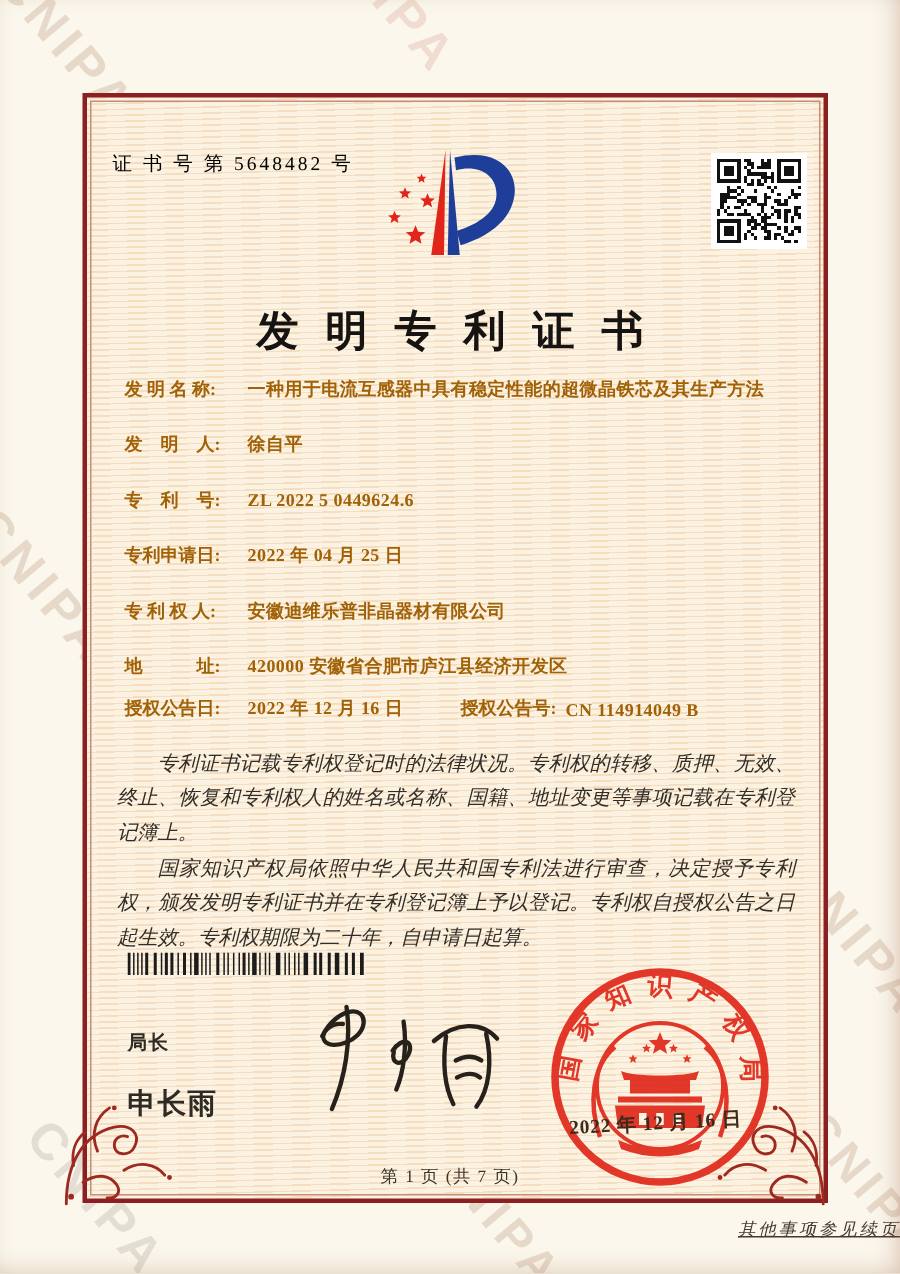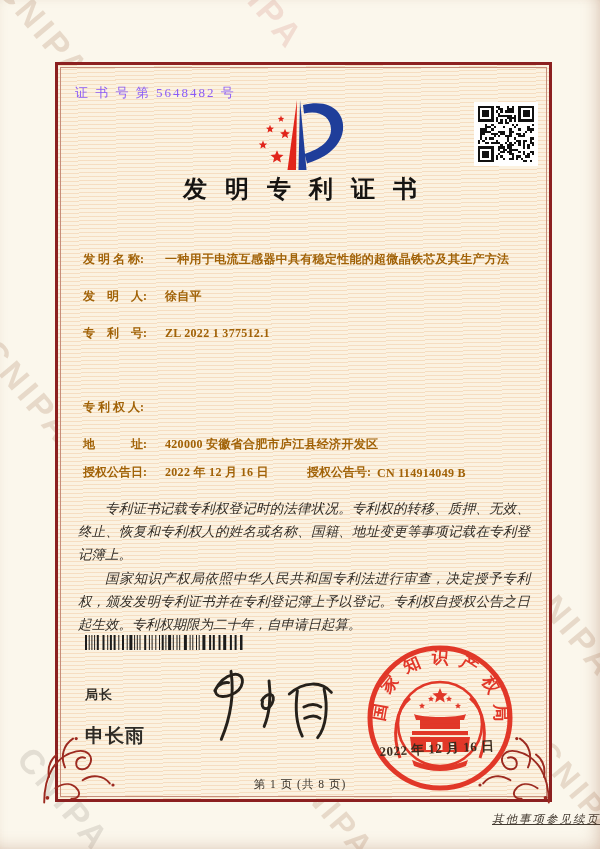--- a/index.html
+++ b/index.html
@@ -24,32 +24,32 @@
     position:absolute; left:55px; top:62px; width:497px; height:740px;
     border:3px solid #8c2020;
     background:
       repeating-linear-gradient(178.5deg,
         rgba(233,173,118,0.30) 0px, rgba(233,173,118,0.30) 1px,
         rgba(255,250,240,0) 1px, rgba(255,250,240,0) 4px),
       #fbf2e1;
   }
   .frame-inner { position:absolute; inset:2px; border:1px solid #c68d7a; }
   .cert-no {
-    position:absolute; left:75px; top:84px; font-size:13px;
-    letter-spacing:2px; color:#8b5cf6; font-weight:500;
+    position:absolute; left:75px; top:100px; font-size:13px;
+    letter-spacing:2px; color:#000000; font-weight:500;
   }
   .logo { position:absolute; left:230px; top:96px; width:140px; height:84px; }
   .qr {
     position:absolute; left:474px; top:102px; width:64px; height:64px;
     background:#fff; padding:4px;
   }
   .qr svg { width:100%; height:100%; display:block; }
   .title {
-    position:absolute; left:0; right:0; top:173px; text-align:center;
-    font-size:24px; font-weight:bold; letter-spacing:18px; text-indent:18px;
+    position:absolute; left:0; right:0; top:202px; text-align:center;
+    font-size:28px; font-weight:bold; letter-spacing:18px; text-indent:18px;
     color:#161412;
   }
   .frow {
     position:absolute; left:83px; width:452px; display:flex; align-items:baseline;
     font-size:12px; font-weight:bold; color:#a16207;
   }
   .flabel { white-space:pre; min-width:76px; margin-right:6px; }
   .fvalue { white-space:pre; letter-spacing:0.3px; }
   .pair2 { position:absolute; left:224px; top:0; display:flex; align-items:flex-end; }
   .paras {
@@ -311,24 +311,29 @@
   <div class="frow" style="top:251px">
     <span class="flabel">发 明 名 称:</span>
     <span class="fvalue">一种用于电流互感器中具有稳定性能的超微晶铁芯及其生产方法</span>
   </div>
   <div class="frow" style="top:288px">
     <span class="flabel">发　明　人:</span>
     <span class="fvalue">徐自平</span>
   </div>
   <div class="frow" style="top:325px">
     <span class="flabel">专　利　号:</span>
-    <span class="fvalue">ZL 2022 1 377512.1</span>
+    <span class="fvalue">ZL 2022 5 0449624.6</span>
+  </div>
+  <div class="frow" style="top:362px">
+    <span class="flabel">专利申请日:</span>
+    <span class="fvalue">2022 年 04 月 25 日</span>
   </div>
   <div class="frow" style="top:399px">
     <span class="flabel">专 利 权 人:</span>
+    <span class="fvalue">安徽迪维乐普非晶器材有限公司</span>
   </div>
   <div class="frow" style="top:436px">
     <span class="flabel">地　　　址:</span>
     <span class="fvalue">420000 安徽省合肥市庐江县经济开发区</span>
   </div>
   <div class="frow" style="top:464px">
     <span class="flabel">授权公告日:</span>
     <span class="fvalue">2022 年 12 月 16 日</span>
     <span class="pair2">
       <span class="flabel" style="min-width:0; margin-right:6px;">授权公告号:</span>
@@ -445,16 +450,16 @@
     <path d="M4,92 C4,58 18,34 44,28 C58,25 66,34 61,44 C57,53 44,52 44,43 C44,37 50,34 55,36"></path>
     <path d="M18,74 C30,66 40,68 46,76 C50,82 46,88 38,87"></path>
     <path d="M30,48 C24,34 28,20 40,12"></path>
     <path d="M52,64 C64,56 78,58 86,68"></path>
     <path d="M10,60 C8,48 12,38 20,32"></path>
     <circle cx="8" cy="86" r="2.4" fill="#9c2a20" stroke="none"></circle>
     <circle cx="44" cy="12" r="2" fill="#9c2a20" stroke="none"></circle>
     <circle cx="90" cy="70" r="2" fill="#9c2a20" stroke="none"></circle>
   </svg>
 
-  <div class="page-num">第 1 页 (共 8 页)</div>
+  <div class="page-num">第 1 页 (共 7 页)</div>
   <div class="continuation">其他事项参见续页</div>
 
 </div>
 
 </body></html>

